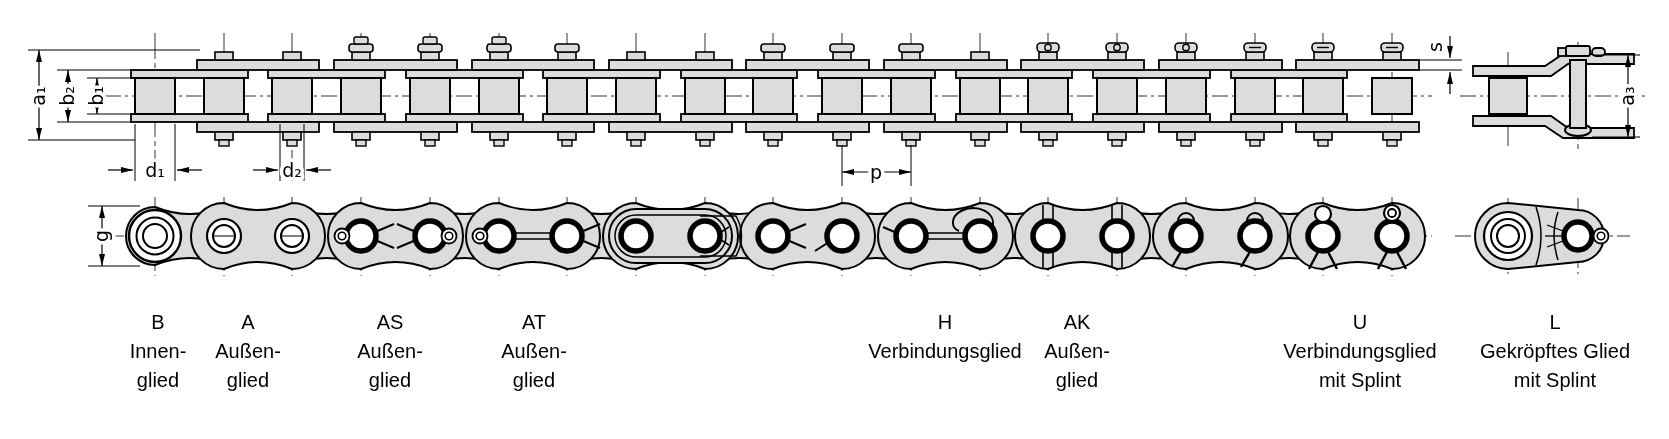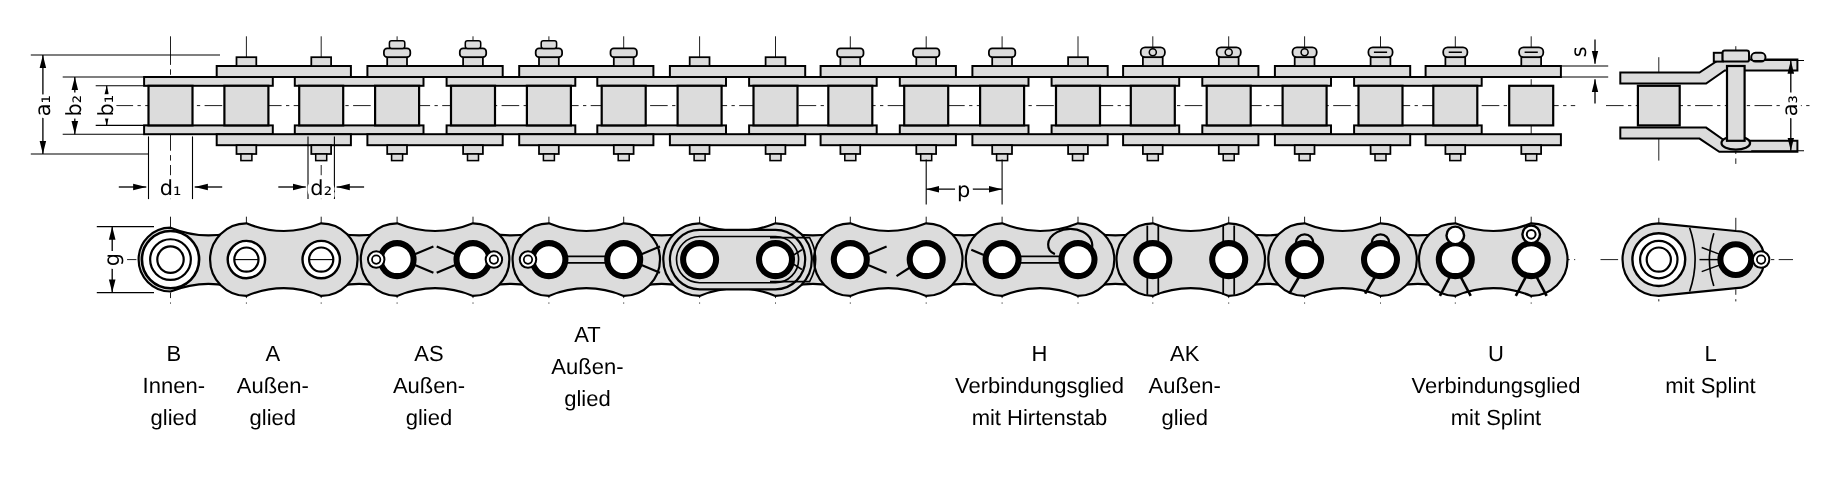--- a/index.html
+++ b/index.html
@@ -389,39 +389,39 @@
       <div class="label" style="left: 248px; top: 308px;">
         <div class="code">A</div>
         <div>Außen-</div>
         <div>glied</div>
       </div>
       <div class="label" style="left: 390px; top: 308px;">
         <div class="code">AS</div>
         <div>Außen-</div>
         <div>glied</div>
       </div>
-      <div class="label" style="left: 534px; top: 291px;">
+      <div class="label" style="left: 534px; top: 308px;">
         <div class="code">AT</div>
         <div>Außen-</div>
         <div>glied</div>
       </div>
       <div class="label" style="left: 945px; top: 308px;">
         <div class="code">H</div>
         <div>Verbindungsglied</div>
-        <div>mit Hirtenstab</div>
       </div>
       <div class="label" style="left: 1077px; top: 308px;">
         <div class="code">AK</div>
         <div>Außen-</div>
         <div>glied</div>
       </div>
       <div class="label" style="left: 1360px; top: 308px;">
         <div class="code">U</div>
         <div>Verbindungsglied</div>
         <div>mit Splint</div>
       </div>
       <div class="label" style="left: 1555px; top: 308px;">
         <div class="code">L</div>
+        <div>Gekröpftes Glied</div>
         <div>mit Splint</div>
       </div>
     </div>
 
 </div>
 
 </body></html>

